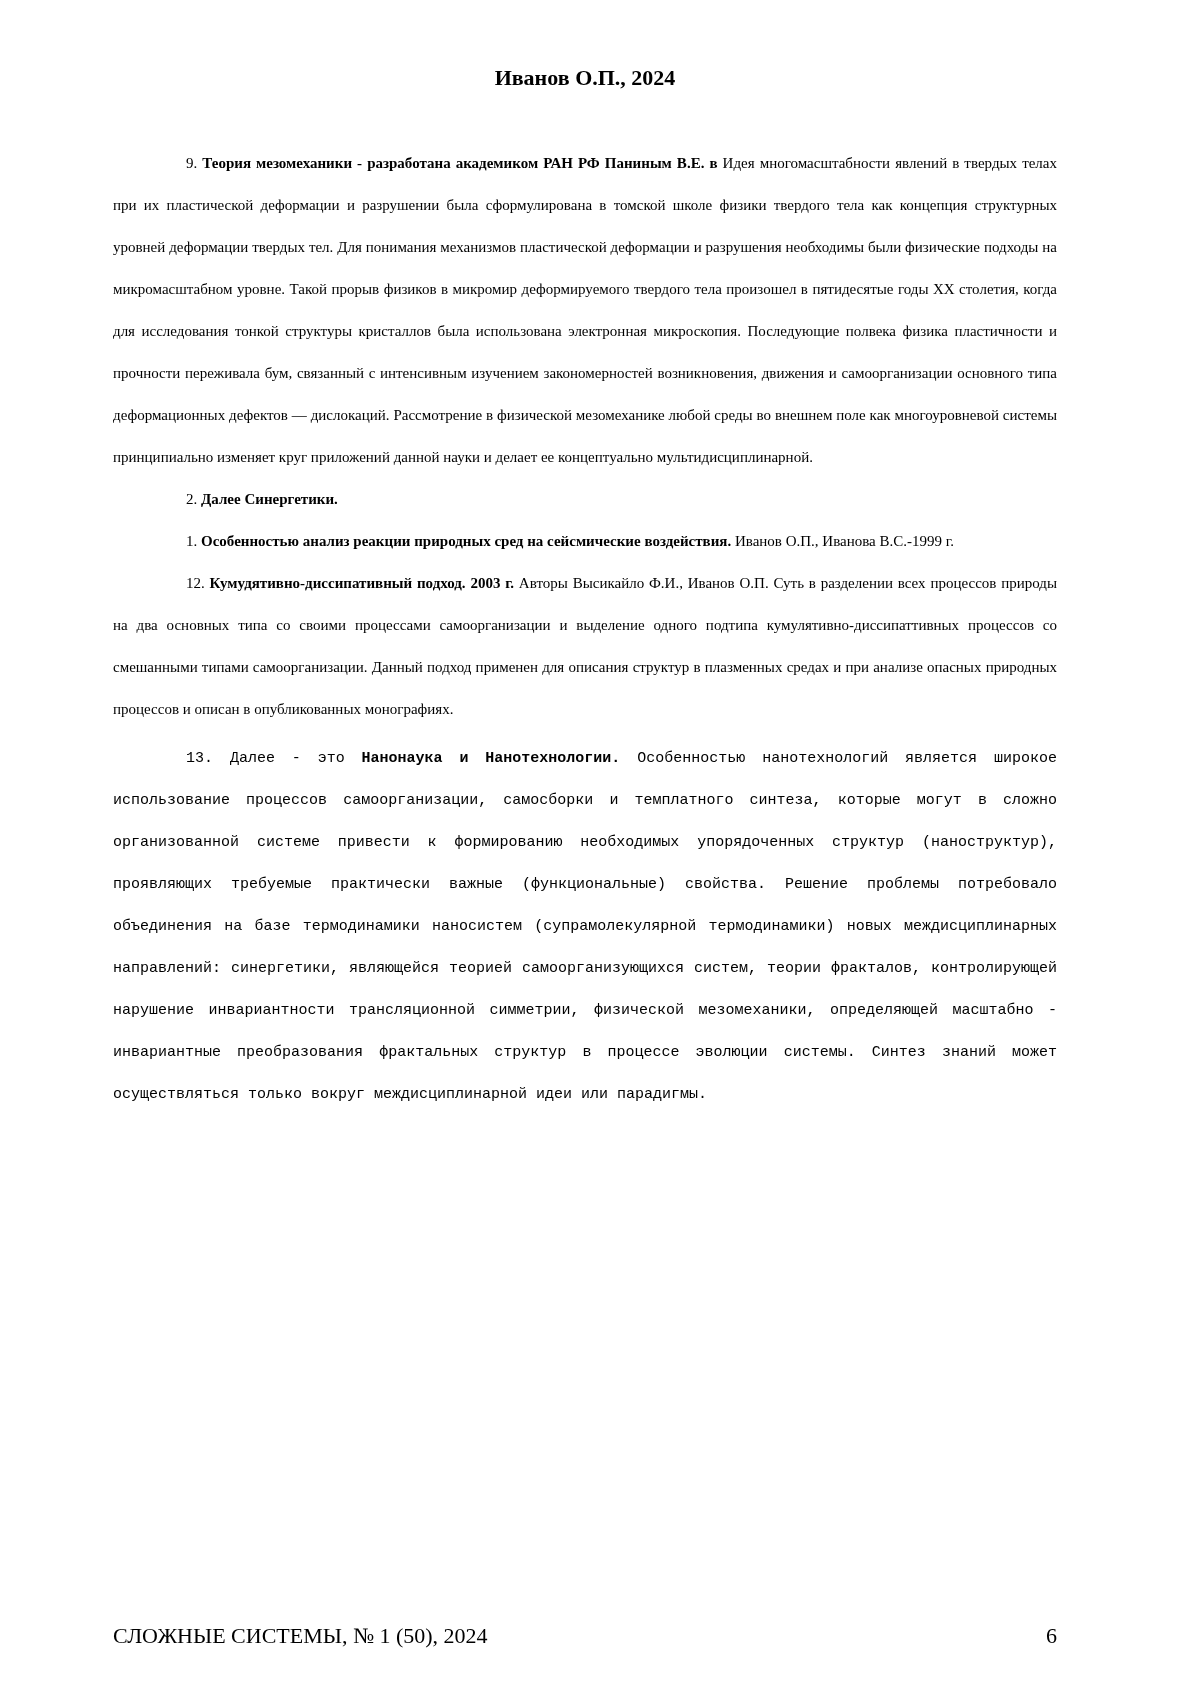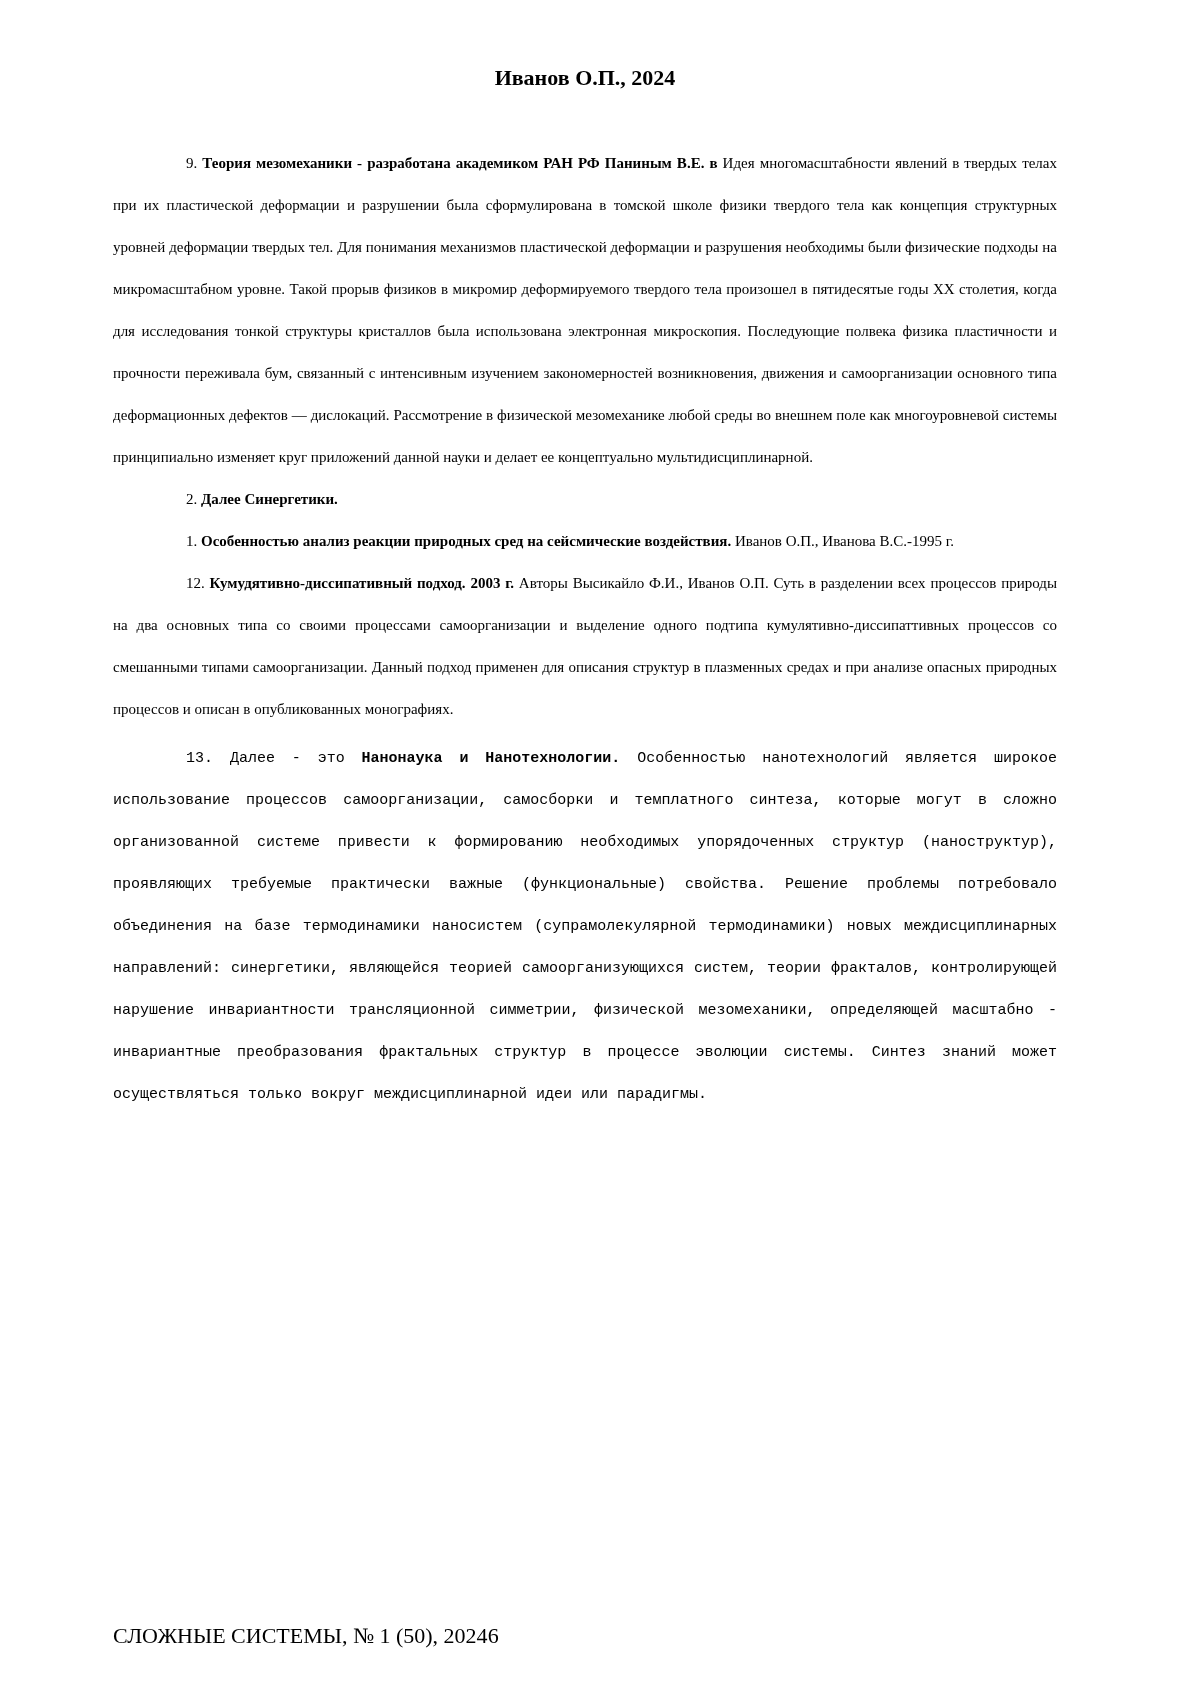--- a/index.html
+++ b/index.html
@@ -46,37 +46,37 @@
   }
   .para b {
     font-weight: bold;
   }
   .page-footer {
     position: absolute;
     top: 1622px;
     left: 113px;
     width: 944px;
     display: flex;
-    justify-content: flex-start;
+    justify-content: space-between;
     align-items: baseline;
     font-size: 22px;
     line-height: 28px;
   }
 </style>
 </head>
 <body>
 
 <div class="page">
 
   <div class="page-header">Иванов О.П., 2024</div>
 
   <div class="document-body">
     <p class="para"><span>9. </span><b>Теория мезомеханики - разработана академиком РАН РФ Паниным В.Е. в</b><span> Идея многомасштабности явлений в твердых телах при их пластической деформации и разрушении была сформулирована в томской школе физики твердого тела как концепция структурных уровней деформации твердых тел. Для понимания механизмов пластической деформации и разрушения необходимы были физические подходы на микромасштабном уровне. Такой прорыв физиков в микромир деформируемого твердого тела произошел в пятидесятые годы XX столетия, когда для исследования тонкой структуры кристаллов была использована электронная микроскопия. Последующие полвека физика пластичности и прочности переживала бум, связанный с интенсивным изучением закономерностей возникновения, движения и самоорганизации основного типа деформационных дефектов — дислокаций. Рассмотрение в физической мезомеханике любой среды во внешнем поле как многоуровневой системы принципиально изменяет круг приложений данной науки и делает ее концептуально мультидисциплинарной.</span></p>
     <p class="para"><span>2. </span><b>Далее Синергетики.</b></p>
-    <p class="para"><span>1. </span><b>Особенностью анализ реакции природных сред на сейсмические воздействия.</b><span> Иванов О.П., Иванова В.С.-1995 г.</span></p>
+    <p class="para"><span>1. </span><b>Особенностью анализ реакции природных сред на сейсмические воздействия.</b><span> Иванов О.П., Иванова В.С.-1999 г.</span></p>
     <p class="para"><span>12. </span><b>Кумудятивно-диссипативный подход. 2003 г.</b><span> Авторы Высикайло Ф.И., Иванов О.П. Суть в разделении всех процессов природы на два основных типа со своими процессами самоорганизации и выделение одного подтипа кумулятивно-диссипаттивных процессов со смешанными типами самоорганизации. Данный подход применен для описания структур в плазменных средах и при анализе опасных природных процессов и описан в опубликованных монографиях.</span></p>
     <p class="para spaced"><span>13. Далее - это </span><b>Нанонаука и Нанотехнологии.</b><span> Особенностью нанотехнологий является широкое использование процессов самоорганизации, самосборки и темплатного синтеза, которые могут в сложно организованной системе привести к формированию необходимых упорядоченных структур (наноструктур), проявляющих требуемые практически важные (функциональные) свойства. Решение проблемы потребовало объединения на базе термодинамики наносистем (супрамолекулярной термодинамики) новых междисциплинарных направлений: синергетики, являющейся теорией самоорганизующихся систем, теории фракталов, контролирующей нарушение инвариантности трансляционной симметрии, физической мезомеханики, определяющей масштабно - инвариантные преобразования фрактальных структур в процессе эволюции системы. Синтез знаний может осуществляться только вокруг междисциплинарной идеи или парадигмы.</span></p>
   </div>
 
   <div class="page-footer">
     <span>СЛОЖНЫЕ СИСТЕМЫ, № 1 (50), 2024</span>
     <span>6</span>
   </div>
 
 </div>

